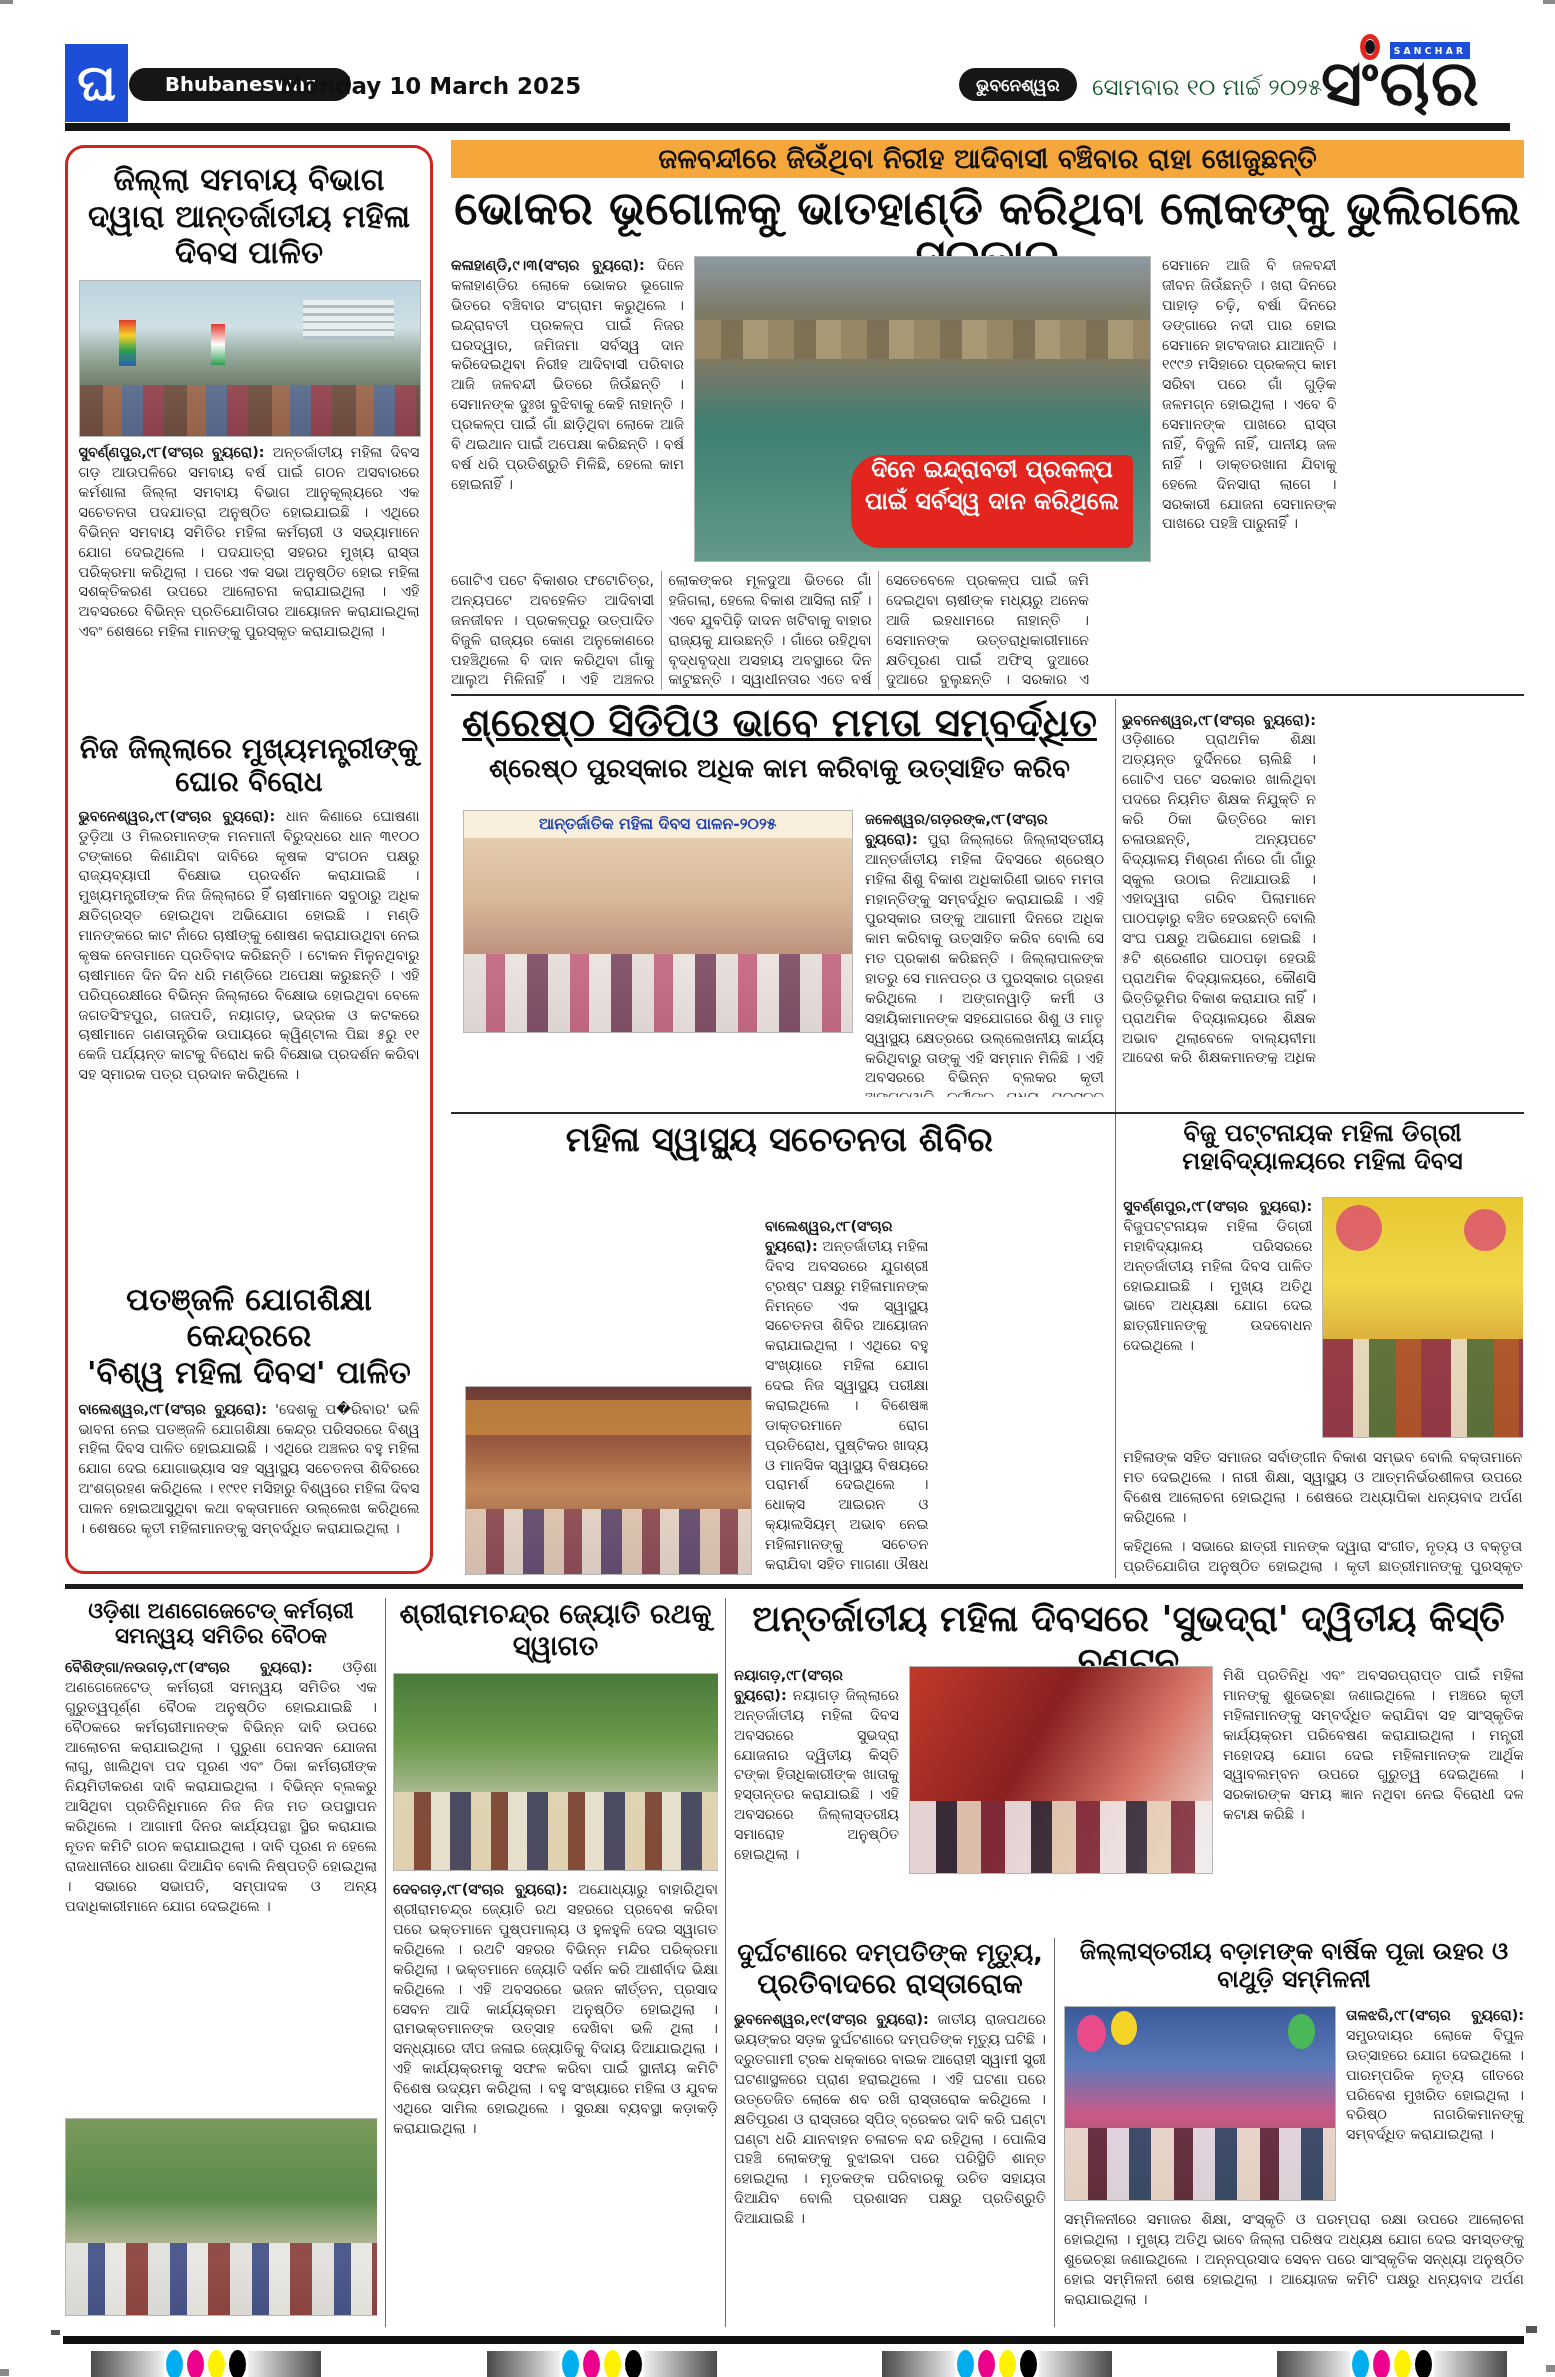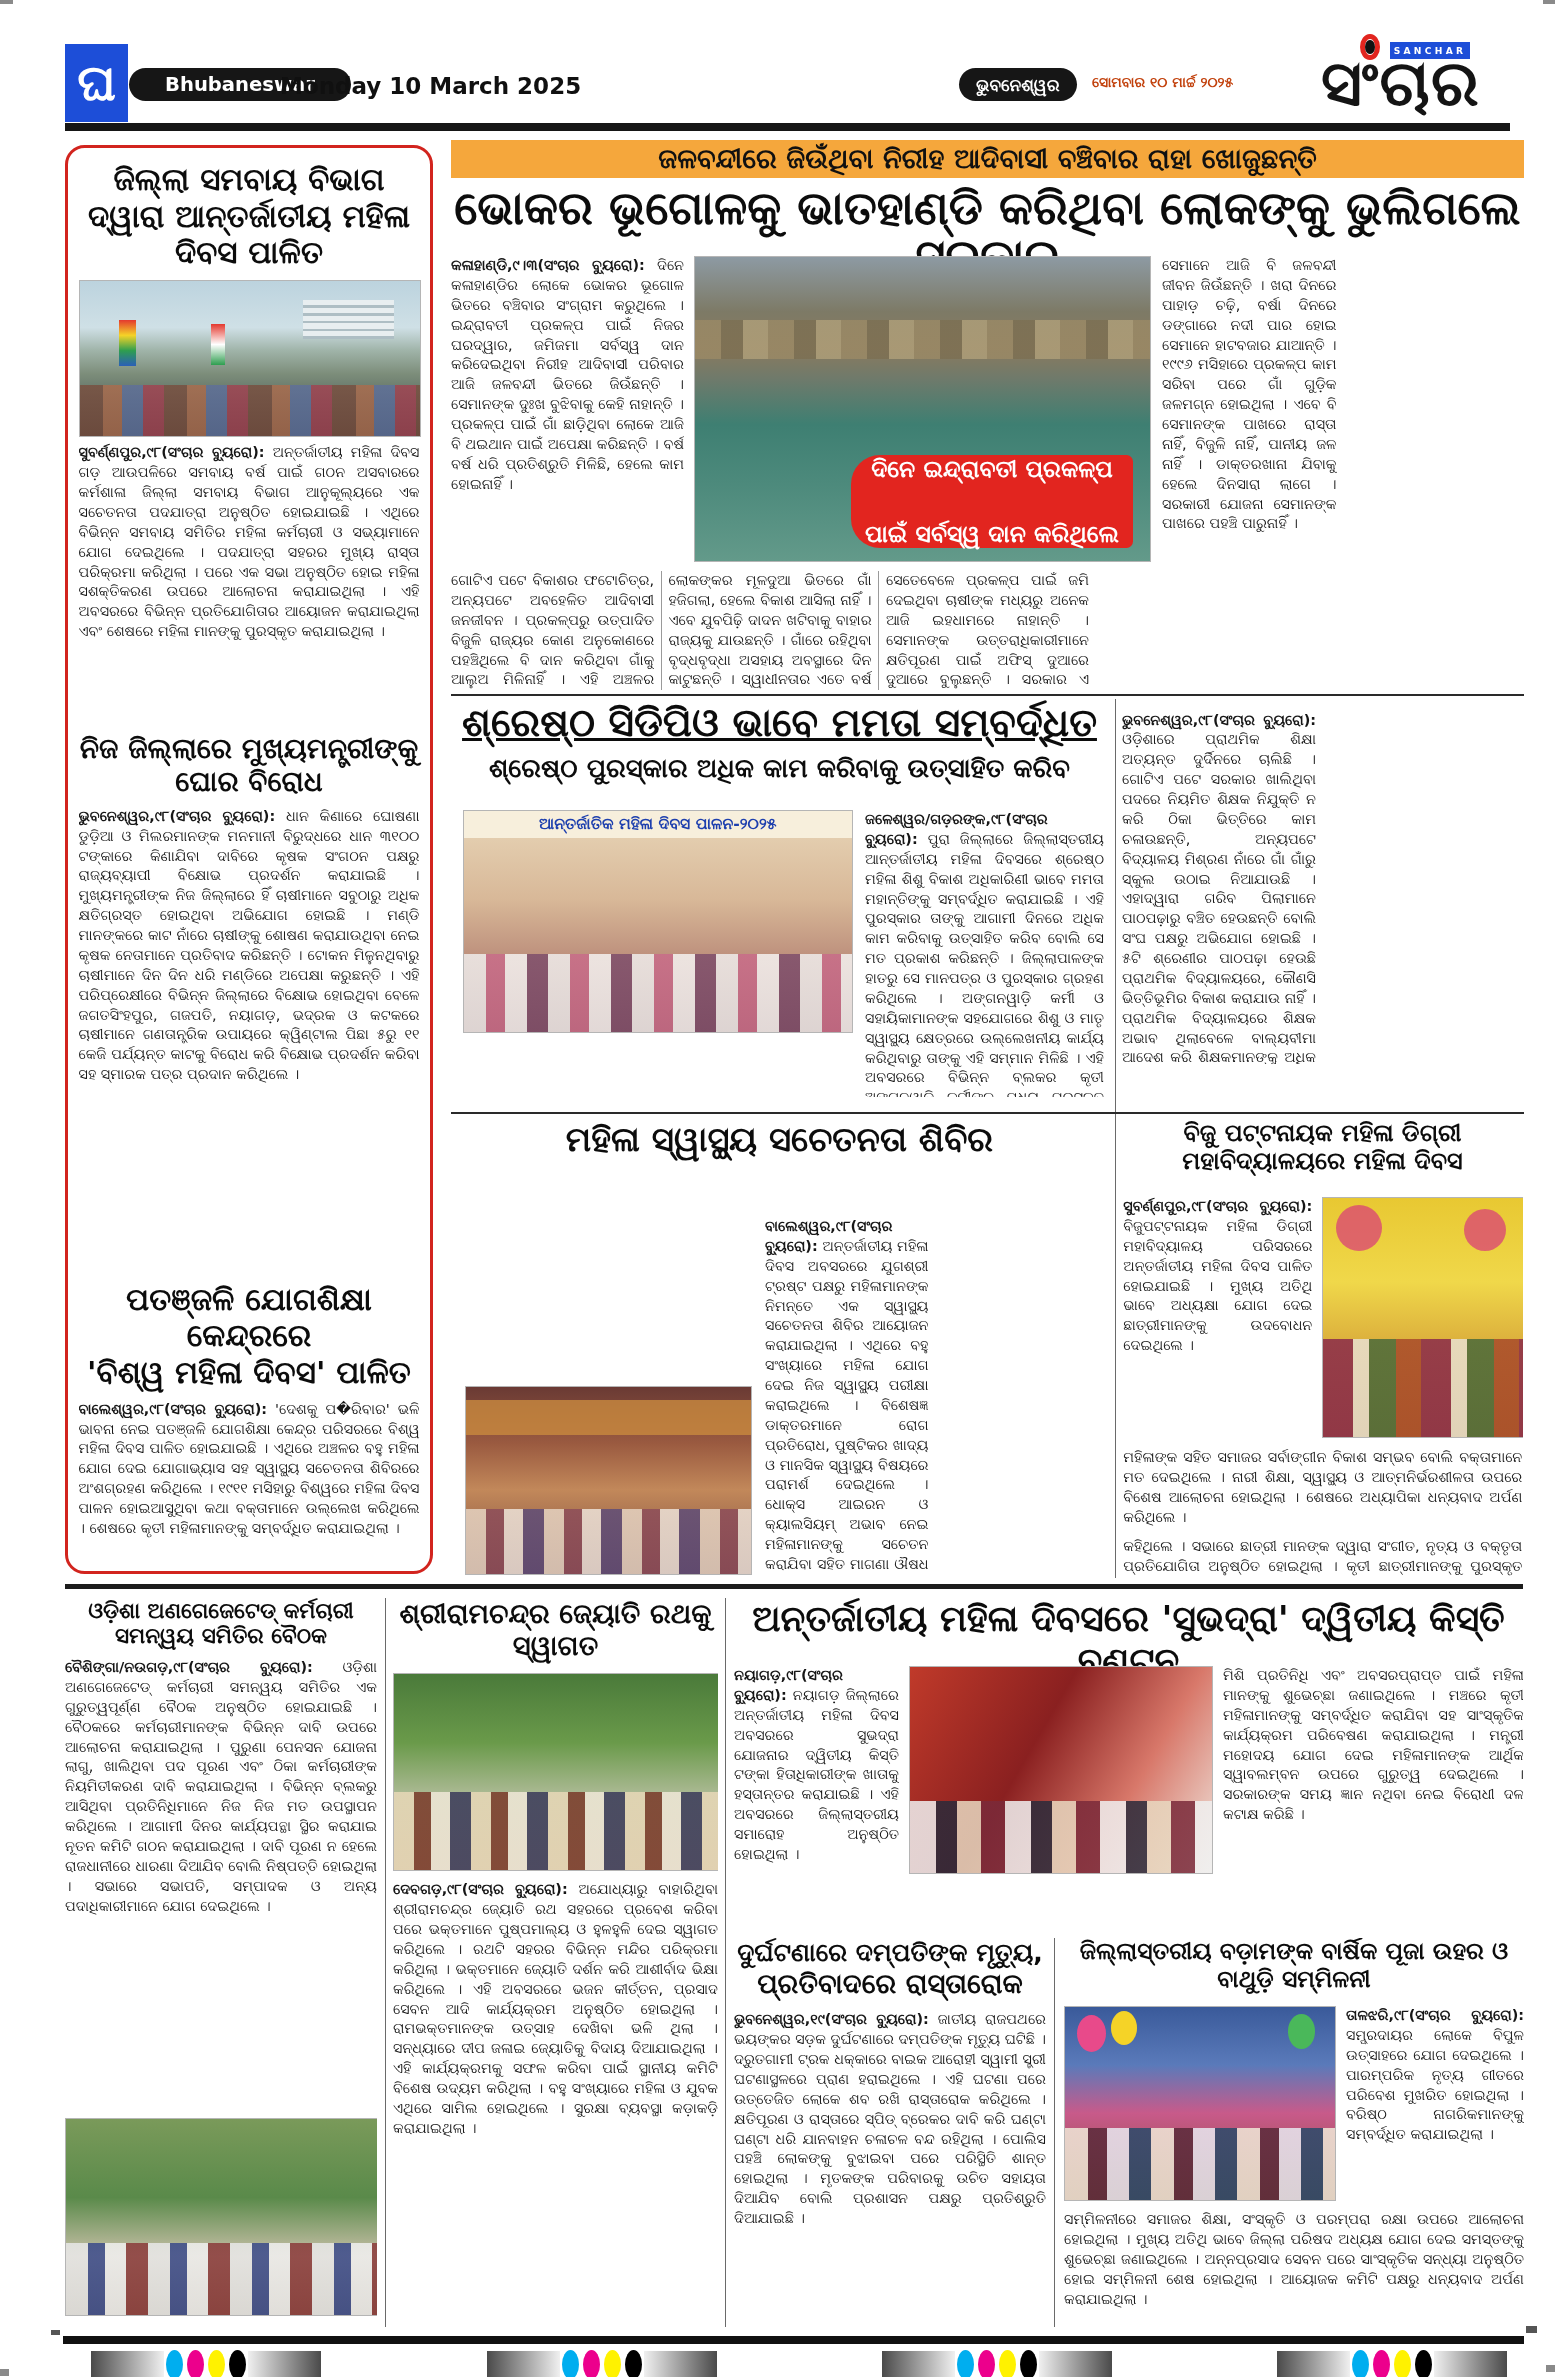--- a/index.html
+++ b/index.html
@@ -12,21 +12,21 @@
   .rule-thin{background:#2a2a2a;}
   .vline{background:#6a6a6a;width:1.3px;}
   .headline{font-weight:800;color:#0c0c0c;text-align:center;line-height:1.18;}
   .body{font-size:14.4px;line-height:1.38;text-align:justify;color:#161616;overflow:hidden;margin:0;}
   .byline{font-weight:800;}
   .cols2{column-count:2;column-gap:13px;column-rule:0.7px solid #9a9a9a;}
   .cols5{column-count:5;column-gap:14.4px;column-rule:0.7px solid #9a9a9a;}
   .photo{overflow:hidden;position:relative;border:0.7px solid #b5b5b5;}
   .kicker{background:#f5a73c;display:flex;align-items:center;justify-content:center;font-weight:800;font-size:27.4px;color:#111;}
   .capbox{position:absolute;background:#e2251f;color:#fff;font-weight:800;text-align:center;
-          display:flex;flex-direction:column;justify-content:space-between;gap:3.9px;
+          display:flex;flex-direction:column;justify-content:flex-start;gap:3.9px;
           border-radius:29px 6.5px 6.5px 29px;font-size:23.5px;line-height:1.2;}
   .leftbox{border:3.3px solid #d2241e;border-radius:19.6px;padding:9.1px 10.5px;overflow:hidden;}
   .regGroup{position:absolute;top:2349px;height:30px;display:flex;align-items:center;}
   .regGrad1{width:73px;height:26px;background:linear-gradient(90deg,#4a4a4a,#f0f0f0);}
   .regGrad2{width:73px;height:26px;background:linear-gradient(90deg,#f0f0f0,#4a4a4a);}
   .regDot{width:17px;height:29px;border-radius:50%;margin:0 2px;}
   .bannerStrip{background:#f7efdc;color:#1d3fae;font-weight:800;text-align:center;font-size:15.7px;line-height:1.2;padding:3.9px 2.6px;}
 </style>
 </head>
 <body>
@@ -34,21 +34,21 @@
 <div class="abs ink" style="left:65px;top:44px;width:63px;height:78px;display:flex;align-items:center;justify-content:center;">
   <span style="color:#fff;font-size:50px;font-weight:800;">ଘ</span>
 </div>
 <div class="abs pill" style="left:129px;top:68px;height:33px;padding:0 36px;font-size:19.6px;">
   <span>Bhubaneswar</span>
 </div>
 <div class="abs" style="left:280px;top:73px;font-size:23px;font-weight:800;color:#101010;">Monday 10 March 2025</div>
 <div class="abs pill" style="left:959px;top:68px;height:33px;padding:0 17px;font-size:17px;">
   <span>ଭୁବନେଶ୍ୱର</span>
 </div>
-<div class="abs" style="left:1092px;top:74px;font-size:14px;font-weight:700;color:#c2410c;">ସୋମବାର ୧୦ ମାର୍ଚ୍ଚ ୨୦୨୫</div>
+<div class="abs" style="left:1092px;top:74px;font-size:23px;font-weight:400;color:#14532d;">ସୋମବାର ୧୦ ମାର୍ଚ୍ଚ ୨୦୨୫</div>
 <div class="abs ink" style="left:1390px;top:42px;width:80px;height:17px;display:flex;align-items:center;justify-content:center;">
   <span style="color:#fff;font-size:9.1px;letter-spacing:3.3px;font-weight:700;">SANCHAR</span>
 </div>
 <div class="abs" style="left:1321px;top:47px;font-size:63px;font-weight:900;color:#141414;letter-spacing:1.3px;">ସଂଚାର</div>
 <div class="abs" style="left:1360px;top:34px;width:19.6px;height:26px;border:5.9px solid #e2251f;border-radius:50%;background:#fff;display:flex;align-items:center;justify-content:center;">
   <div style="width:10.5px;height:14.4px;background:#111;border-radius:50%;"></div>
 </div>
 <div class="abs rule-h" style="left:65px;top:123px;width:1445px;height:7.8px;"></div>
 <div class="abs" style="left:0;top:0;width:13px;height:3.9px;background:#8a8a8a;"></div>
 <div class="abs" style="left:1543px;top:0;width:13px;height:3.9px;background:#8a8a8a;"></div>

